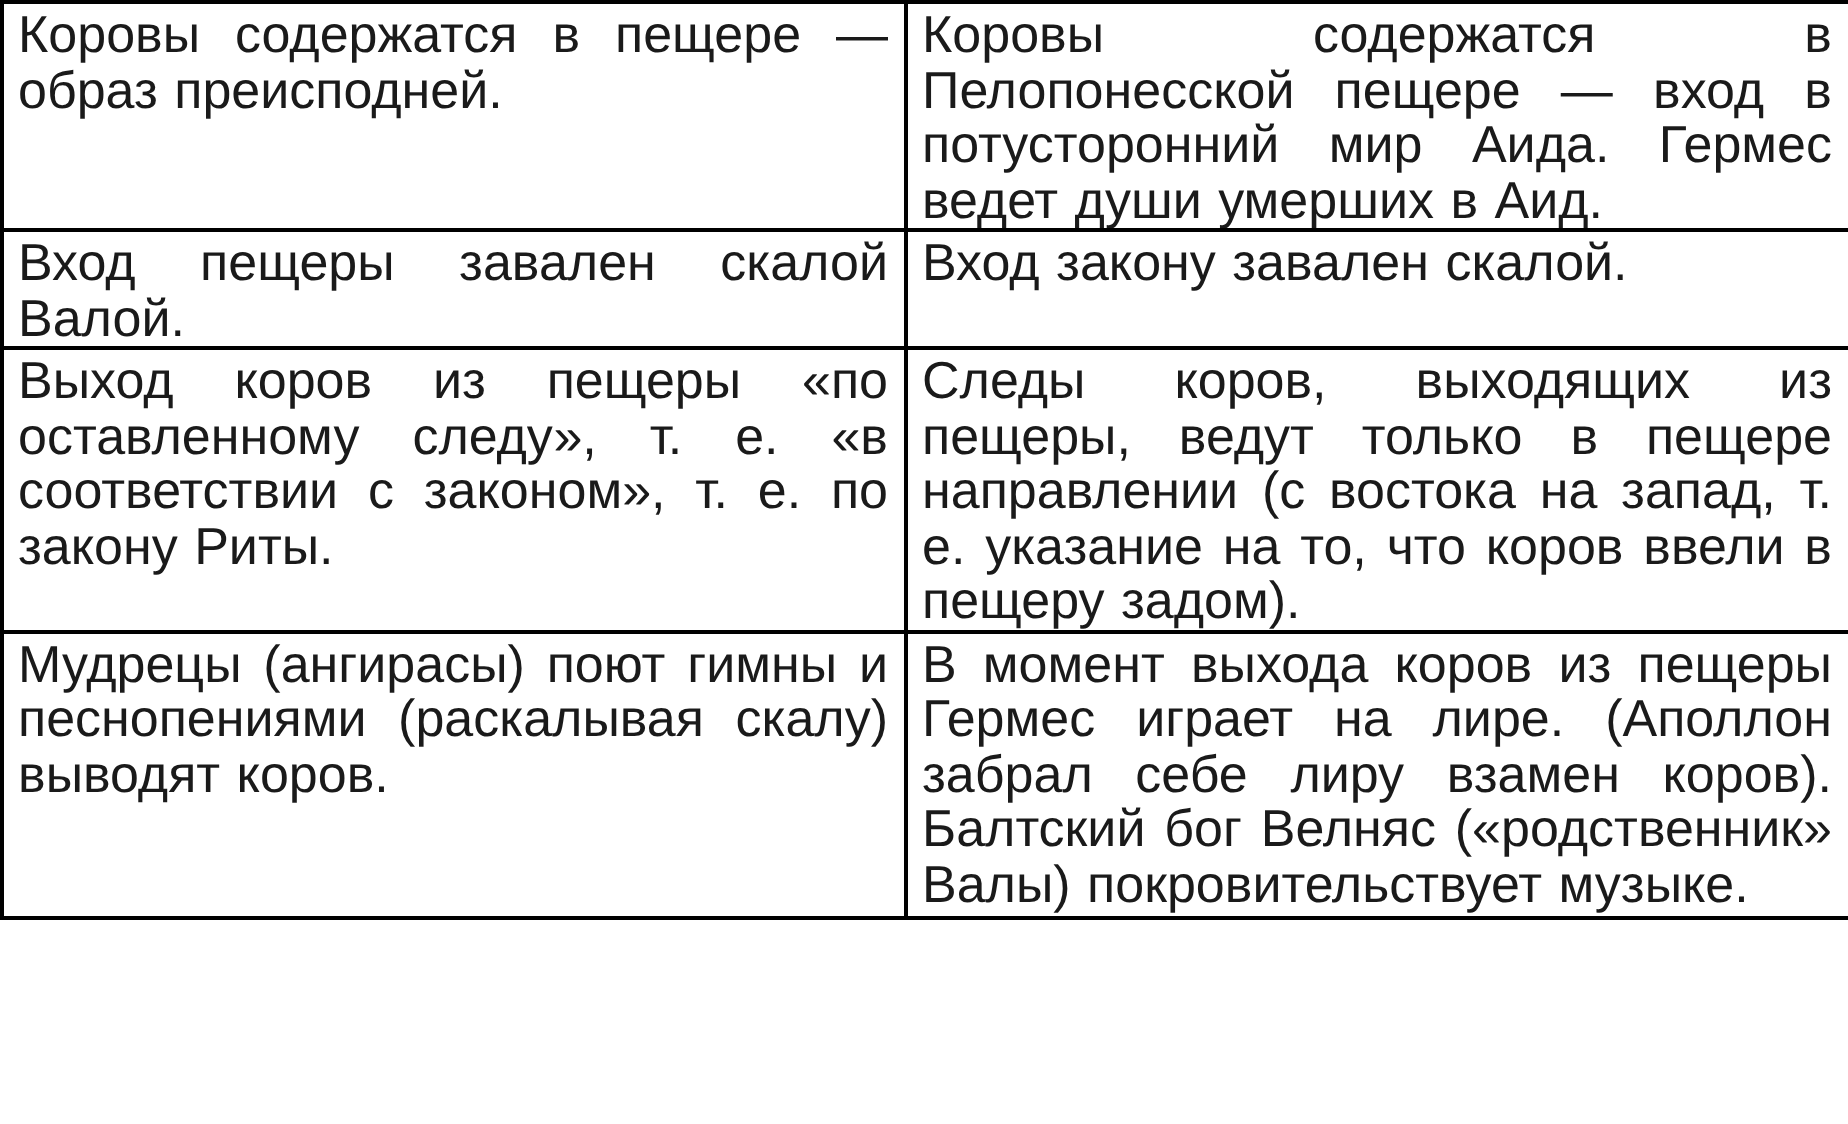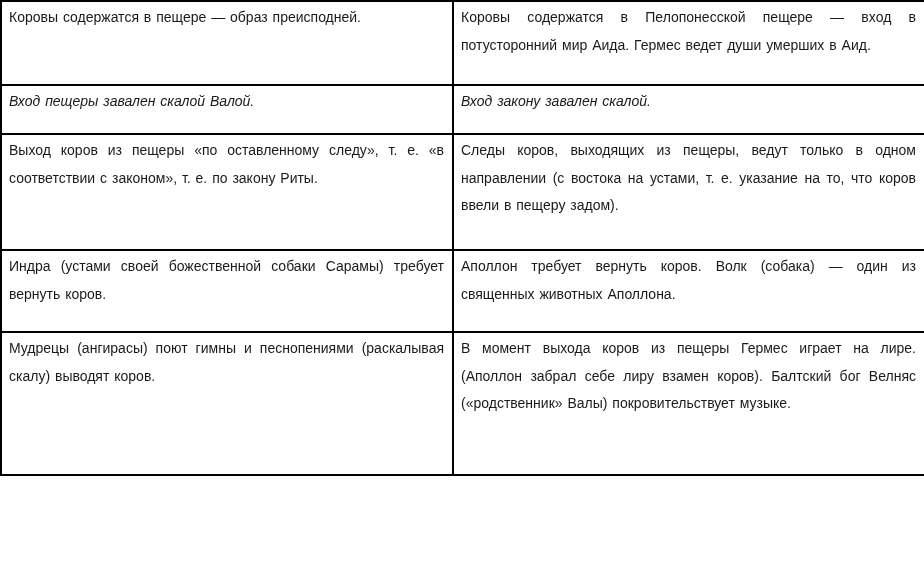--- a/index.html
+++ b/index.html
@@ -21,29 +21,29 @@
     background: #ffffff;
   }
   table.myth-table col.left-col  { width: 452px; }
   table.myth-table col.right-col { width: 472px; }
   table.myth-table td {
     border: 2px solid #000000;
     vertical-align: top;
     text-align: justify;
     padding: 2px 8px 0 7px;
     font-family: "Liberation Sans", "DejaVu Sans", sans-serif;
-    font-size: 14px;
+    font-size: 26px;
     line-height: 27.5px;
     color: #1a1a1a;
     overflow: hidden;
     box-sizing: border-box;
     word-spacing: 1px;
   }
   tr.r1 { height: 84px; }
-  tr.r2 { height: 49px; font-style: italic; }
+  tr.r2 { height: 49px; }
   tr.r3 { height: 116px; padding-left: 36px; }
   tr.r4 { height: 82px; }
   tr.r5 { height: 82px; }
   tr.r6 { height: 143px; }
 </style>
 </head>
 <body>
 
 <div class="page">
   <table class="myth-table">
@@ -55,25 +55,21 @@
       <tr class="r1">
         <td>Коровы содержатся в пещере — образ преисподней.</td>
         <td>Коровы содержатся в Пелопонесской пещере — вход в потусторонний мир Аида. Гермес ведет души умерших в Аид.</td>
       </tr>
       <tr class="r2">
         <td>Вход пещеры завален скалой Валой.</td>
         <td>Вход закону завален скалой.</td>
       </tr>
       <tr class="r3">
         <td>Выход коров из пещеры «по оставленному следу», т. е. «в соответствии с законом», т. е. по закону Риты.</td>
-        <td>Следы коров, выходящих из пещеры, ведут только в одном направлении (с востока на устами, т. е. указание на то, что коров ввели в пещеру задом).</td>
-      </tr>
-      <tr class="r5">
-        <td>Индра (устами своей божественной собаки Сарамы) требует вернуть коров.</td>
-        <td>Аполлон требует вернуть коров. Волк (собака) — один из священных животных Аполлона.</td>
+        <td>Следы коров, выходящих из пещеры, ведут только в пещере направлении (с востока на запад, т. е. указание на то, что коров ввели в пещеру задом).</td>
       </tr>
       <tr class="r6">
         <td>Мудрецы (ангирасы) поют гимны и песнопениями (раскалывая скалу) выводят коров.</td>
         <td>В момент выхода коров из пещеры Гермес играет на лире. (Аполлон забрал себе лиру взамен коров). Балтский бог Велняс («родственник» Валы) покровительствует музыке.</td>
       </tr>
     </tbody>
   </table>
 </div>
 
 </body></html>

